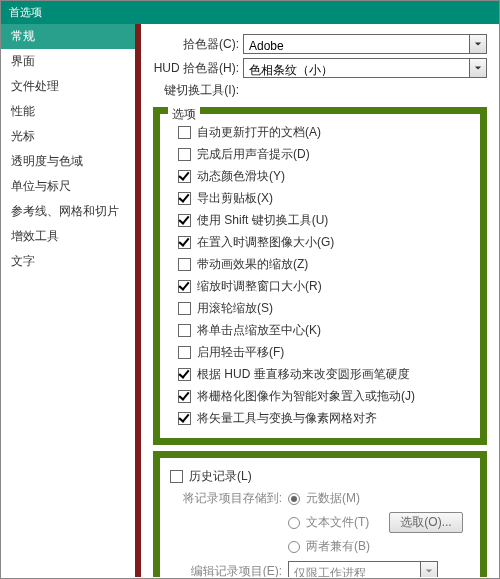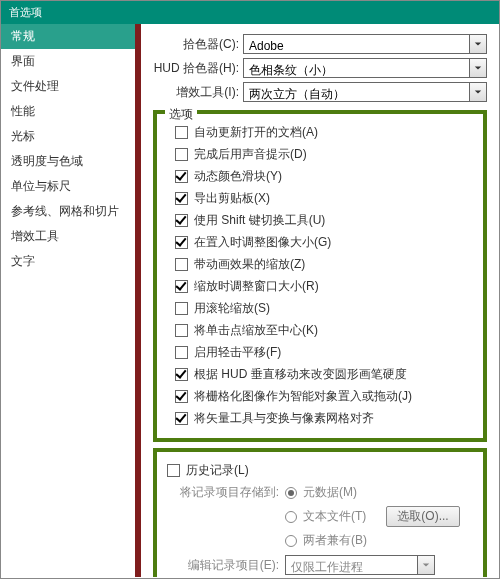--- a/index.html
+++ b/index.html
@@ -9,21 +9,21 @@
 .sidebar{width:140px;border-right:6px solid #7f1d1d;background:#fff}
 .sidebar-item{padding:4px 10px;cursor:pointer;color:#333}
 .sidebar-item.selected{background:#29a08c;color:#fff}
 .main{flex:1;padding:10px 12px 0 12px;overflow:hidden}
 .row{display:flex;align-items:center;margin-bottom:4px}
 .row-label{width:90px;text-align:right;padding-right:4px;color:#333}
 .select{flex:1;display:flex}
 .select-input{flex:1;height:20px;border:1px solid #666;border-right:none;background:#fff;padding:2px 5px;line-height:18px;overflow:hidden;white-space:nowrap}
 .select-btn{width:18px;height:20px;border:1px solid #666;background:linear-gradient(#f8f8f8,#ddd);display:flex;align-items:center;justify-content:center}
 .select-btn svg{width:8px;height:8px}
-.fieldset{border:4px solid #4d7c0f;margin-top:8px;padding:10px 10px 6px 18px;position:relative}
+.fieldset{border:7px solid #4d7c0f;margin-top:8px;padding:10px 10px 6px 18px;position:relative}
 .fieldset-legend{position:absolute;top:-8px;left:8px;background:#fff;padding:0 4px;color:#333}
 .chk-row{display:flex;align-items:center;margin-bottom:5px}
 .chk{width:13px;height:13px;border:1px solid #666;margin-right:6px;background:#fff;position:relative;flex-shrink:0}
 .chk.checked::after{content:"";position:absolute;left:2px;top:-1px;width:4px;height:8px;border:solid #000;border-width:0 2px 2px 0;transform:rotate(40deg)}
 .chk-label{color:#333}
 .history-block{margin-top:6px}
 .history-row{display:flex;align-items:center;margin-bottom:6px}
 .hl-label{width:110px;text-align:right;padding-right:6px;color:#888}
 .radio-group{display:flex;flex-direction:column;gap:5px}
 .radio-row{display:flex;align-items:center;gap:6px}
@@ -73,29 +73,21 @@
         <div class="select-input">色相条纹（小）</div>
         <div class="select-btn">
             <svg viewBox="0 0 10 10">
               <path d="M1 3 L5 7 L9 3 Z" fill="#333"></path>
             </svg>
           </div>
       </div>
     </div>
 
     <div class="row">
-      <div class="row-label">增效工具(I):</div>
-      <div class="select">
-        <div class="select-input">两次立方（自动）</div>
-        <div class="select-btn">
-            <svg viewBox="0 0 10 10">
-              <path d="M1 3 L5 7 L9 3 Z" fill="#333"></path>
-            </svg>
-          </div>
-      </div>
+      <div class="row-label">键切换工具(I):</div>
     </div>
 
     <div class="fieldset">
       <div class="fieldset-legend">选项</div>
       <div id="options-list">
           <div class="chk-row">
             <div class="chk"></div>
             <div class="chk-label">自动更新打开的文档(A)</div>
           </div>
           <div class="chk-row">

